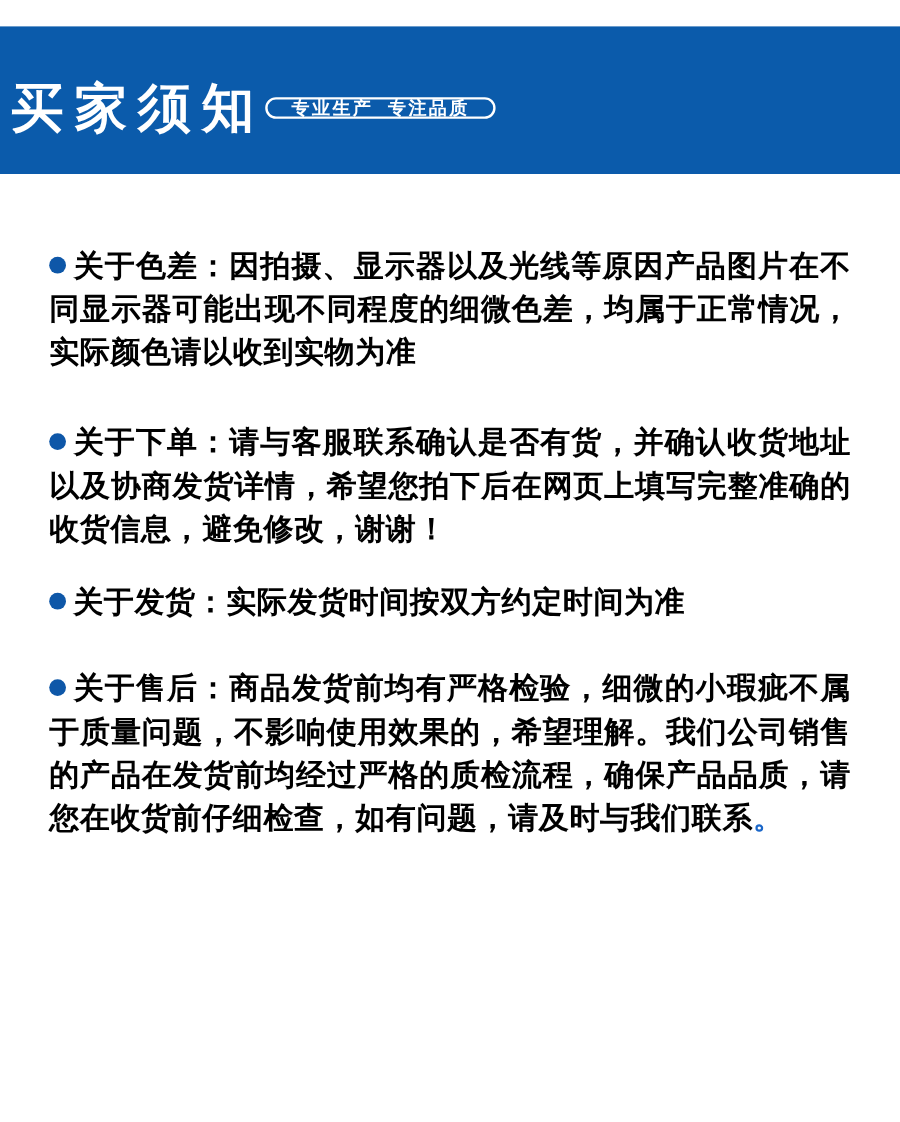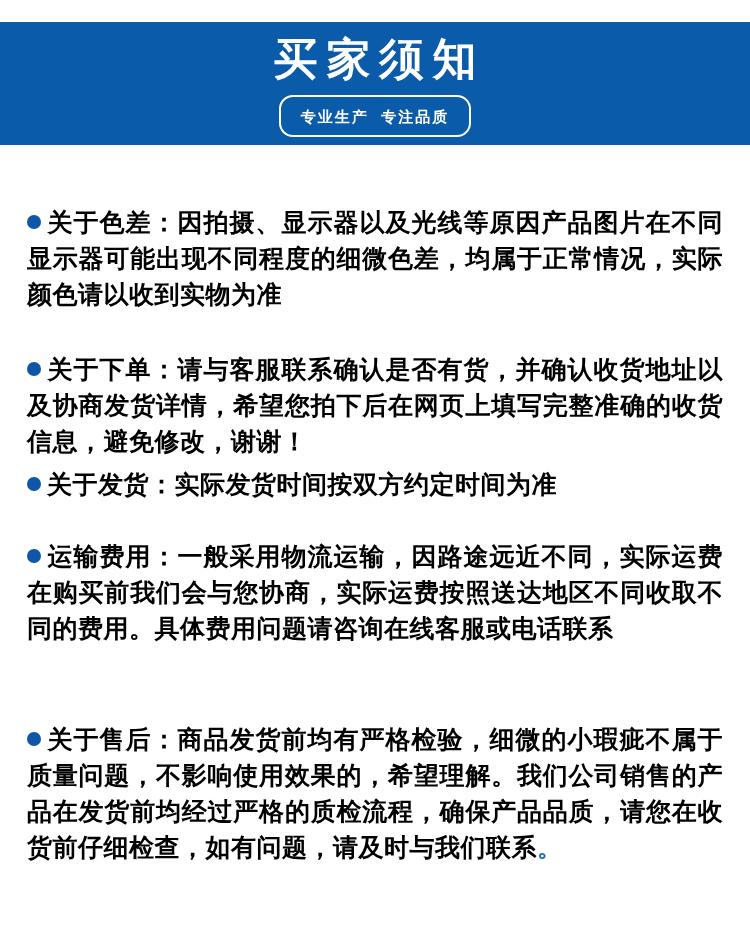--- a/index.html
+++ b/index.html
@@ -20,66 +20,66 @@
     background: var(--background);
     font-family: "Liberation Sans", sans-serif;
     overflow: hidden;
   }
   .header-banner {
     margin-top: 22px;
     width: 750px;
     height: 123px;
     background: var(--header-blue);
     display: flex;
-    flex-direction: column;
+    flex-direction: row;
     align-items: center;
   }
   .header-title {
     margin-top: 13px;
     color: #ffffff;
     font-size: 44px;
     line-height: 47px;
     font-weight: bold;
     letter-spacing: 9px;
     padding-left: 9px; 
     white-space: nowrap;
   }
   .header-tagline-pill {
     margin-top: 13px;
-    height: 42px;
+    height: 18px;
     border: 2px solid #ffffff;
     border-radius: 14px;
     padding: 0 20px;
     display: flex;
     align-items: center;
     justify-content: center;
   }
   .header-tagline {
     color: #ffffff;
     font-size: 15px;
     font-weight: bold;
     letter-spacing: 2px;
     white-space: pre;
     line-height: 1;
   }
   .content {
-    padding: 0 27px;
+    padding: 0 41px;
   }
   .notice {
     margin: 0;
     font-size: 25px;
     font-weight: bold;
     color: var(--text-black);
     line-height: 36px;
     text-align: justify;
     letter-spacing: 0.5px;
   }
   .notice:nth-of-type(1) { margin-top: 59px; }
   .notice:nth-of-type(2) { margin-top: 39px; }
-  .notice:nth-of-type(3) { margin-top: 7px; }
+  .notice:nth-of-type(3) { margin-top: 25px; }
   .notice:nth-of-type(4) { margin-top: 36px; }
   .notice:nth-of-type(5) { margin-top: 75px; }
   .bullet-icon {
     display: inline-block;
     width: 14px;
     height: 14px;
     border-radius: 50%;
     background: var(--bullet-blue);
     margin-right: 6px;
     vertical-align: 2px;
@@ -98,16 +98,15 @@
   </div>
 </div>
 
 <div class="content">
   <p class="notice"><span class="bullet-icon"></span><span>关于色差：因拍摄、显示器以及光线等原因产品图片在不同显示器可能出现不同程度的细微色差，均属于正常情况，实际颜色请以收到实物为准</span><span class="blue-period"></span></p>
 
   <p class="notice"><span class="bullet-icon"></span><span>关于下单：请与客服联系确认是否有货，并确认收货地址以及协商发货详情，希望您拍下后在网页上填写完整准确的收货信息，避免修改，谢谢！</span><span class="blue-period"></span></p>
 
   <p class="notice"><span class="bullet-icon"></span><span>关于发货：实际发货时间按双方约定时间为准</span><span class="blue-period"></span></p>
 
-  <p class="notice"><span class="bullet-icon"></span><span>运输费用：一般采用物流运输，因路途远近不同，实际运费在购买前我们会与您协商，实际运费按照送达地区不同收取不同的费用。具体费用问题请咨询在线客服或电话联系</span><span class="blue-period"></span></p>
 
   <p class="notice"><span class="bullet-icon"></span><span>关于售后：商品发货前均有严格检验，细微的小瑕疵不属于质量问题，不影响使用效果的，希望理解。我们公司销售的产品在发货前均经过严格的质检流程，确保产品品质，请您在收货前仔细检查，如有问题，请及时与我们联系</span><span class="blue-period">。</span></p>
 </div>
 
 </body></html>

